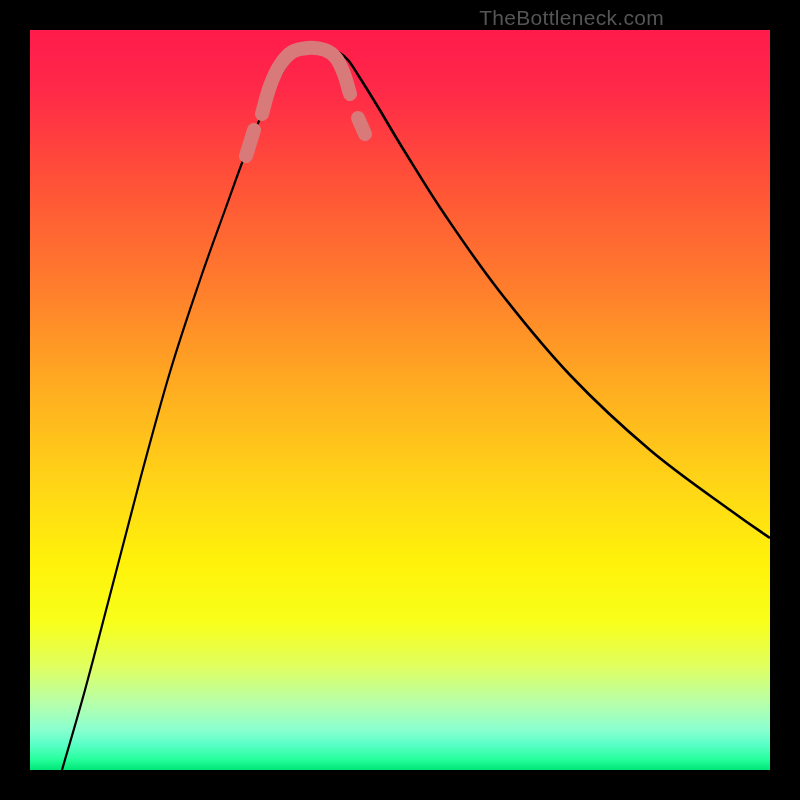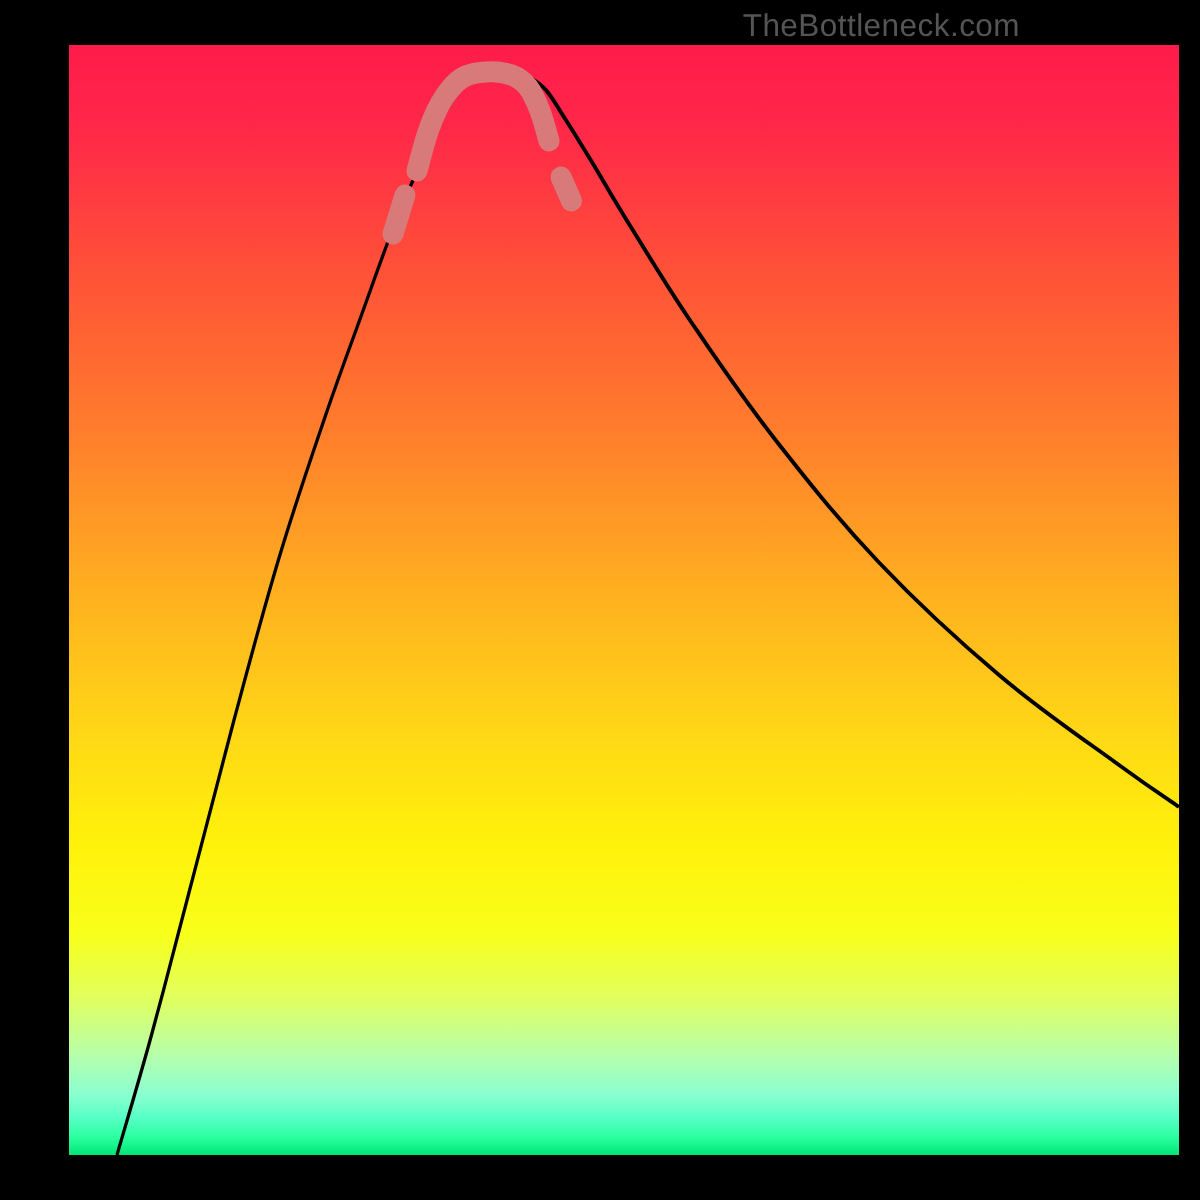--- a/index.html
+++ b/index.html
@@ -11,21 +11,20 @@
     overflow: hidden;
     font-family: Arial, Helvetica, sans-serif;
   }
   .frame {
     position: absolute;
     left: 0;
     top: 0;
     width: 676px;
     height: 800px;
     background: #000;
-    margin-left: 16px;
   }
   .plot {
     position: absolute;
     left: 30px;
     top: 30px;
     width: 740px;
     height: 740px;
     overflow: hidden;
   }
   .gradient {

